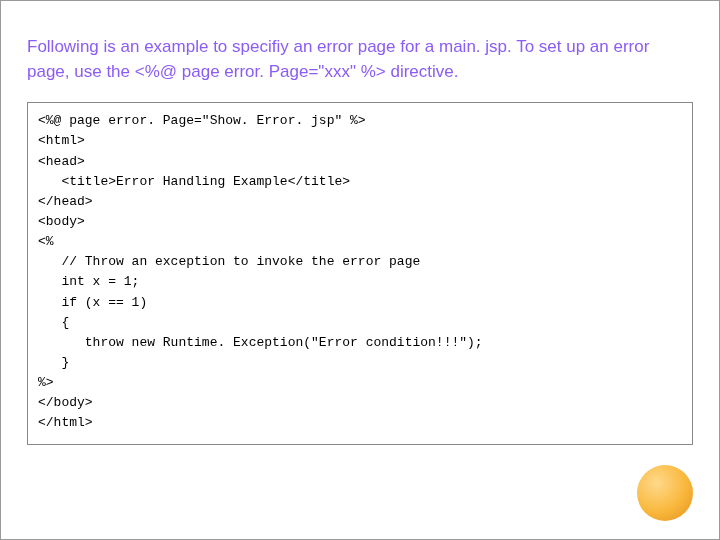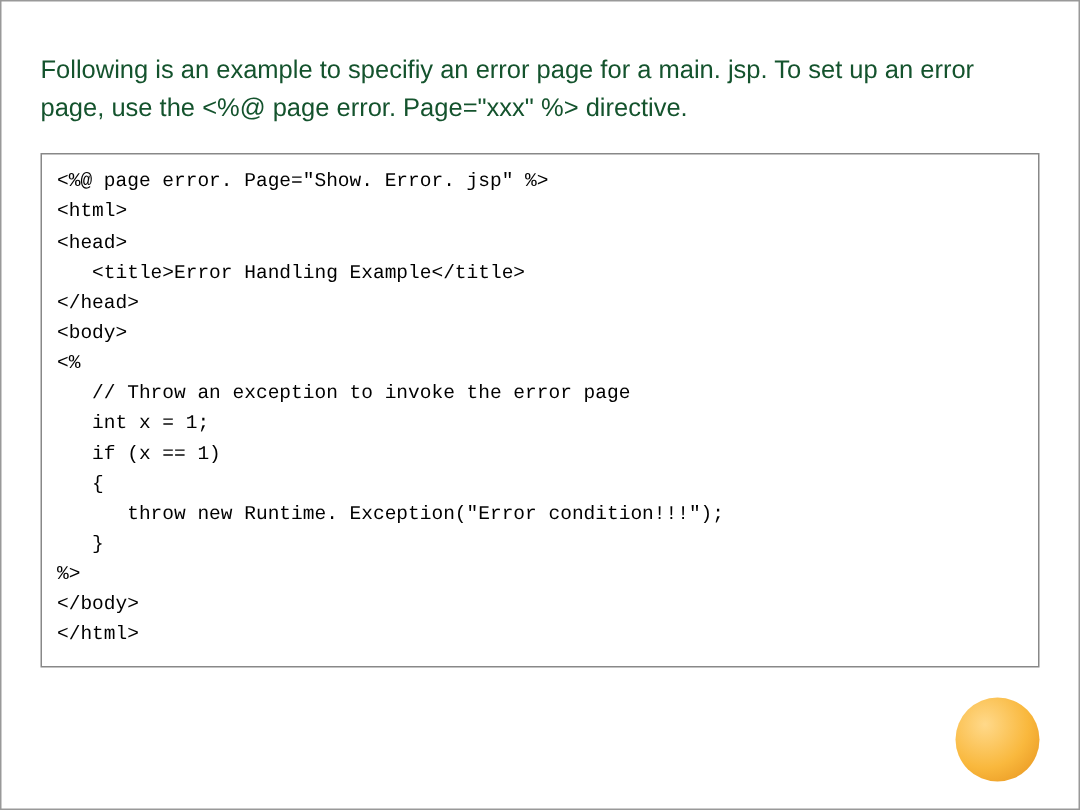--- a/index.html
+++ b/index.html
@@ -9,21 +9,21 @@
     font-family: Arial, Helvetica, sans-serif;
     position: relative;
     border: 1px solid #999;
   }
   .slide {
     padding: 34px 26px 20px 26px;
   }
   .heading {
     font-size: 17px;
     line-height: 1.45;
-    color: #14532d;
+    color: #8b5cf6;
     margin-bottom: 18px;
   }
   .heading .run { display: inline; }
   .code-box {
     border: 1px solid #888;
     padding: 8px 10px 10px 10px;
     font-family: "Courier New", Courier, monospace;
     font-size: 13px;
     line-height: 1.55;
     color: #000;

